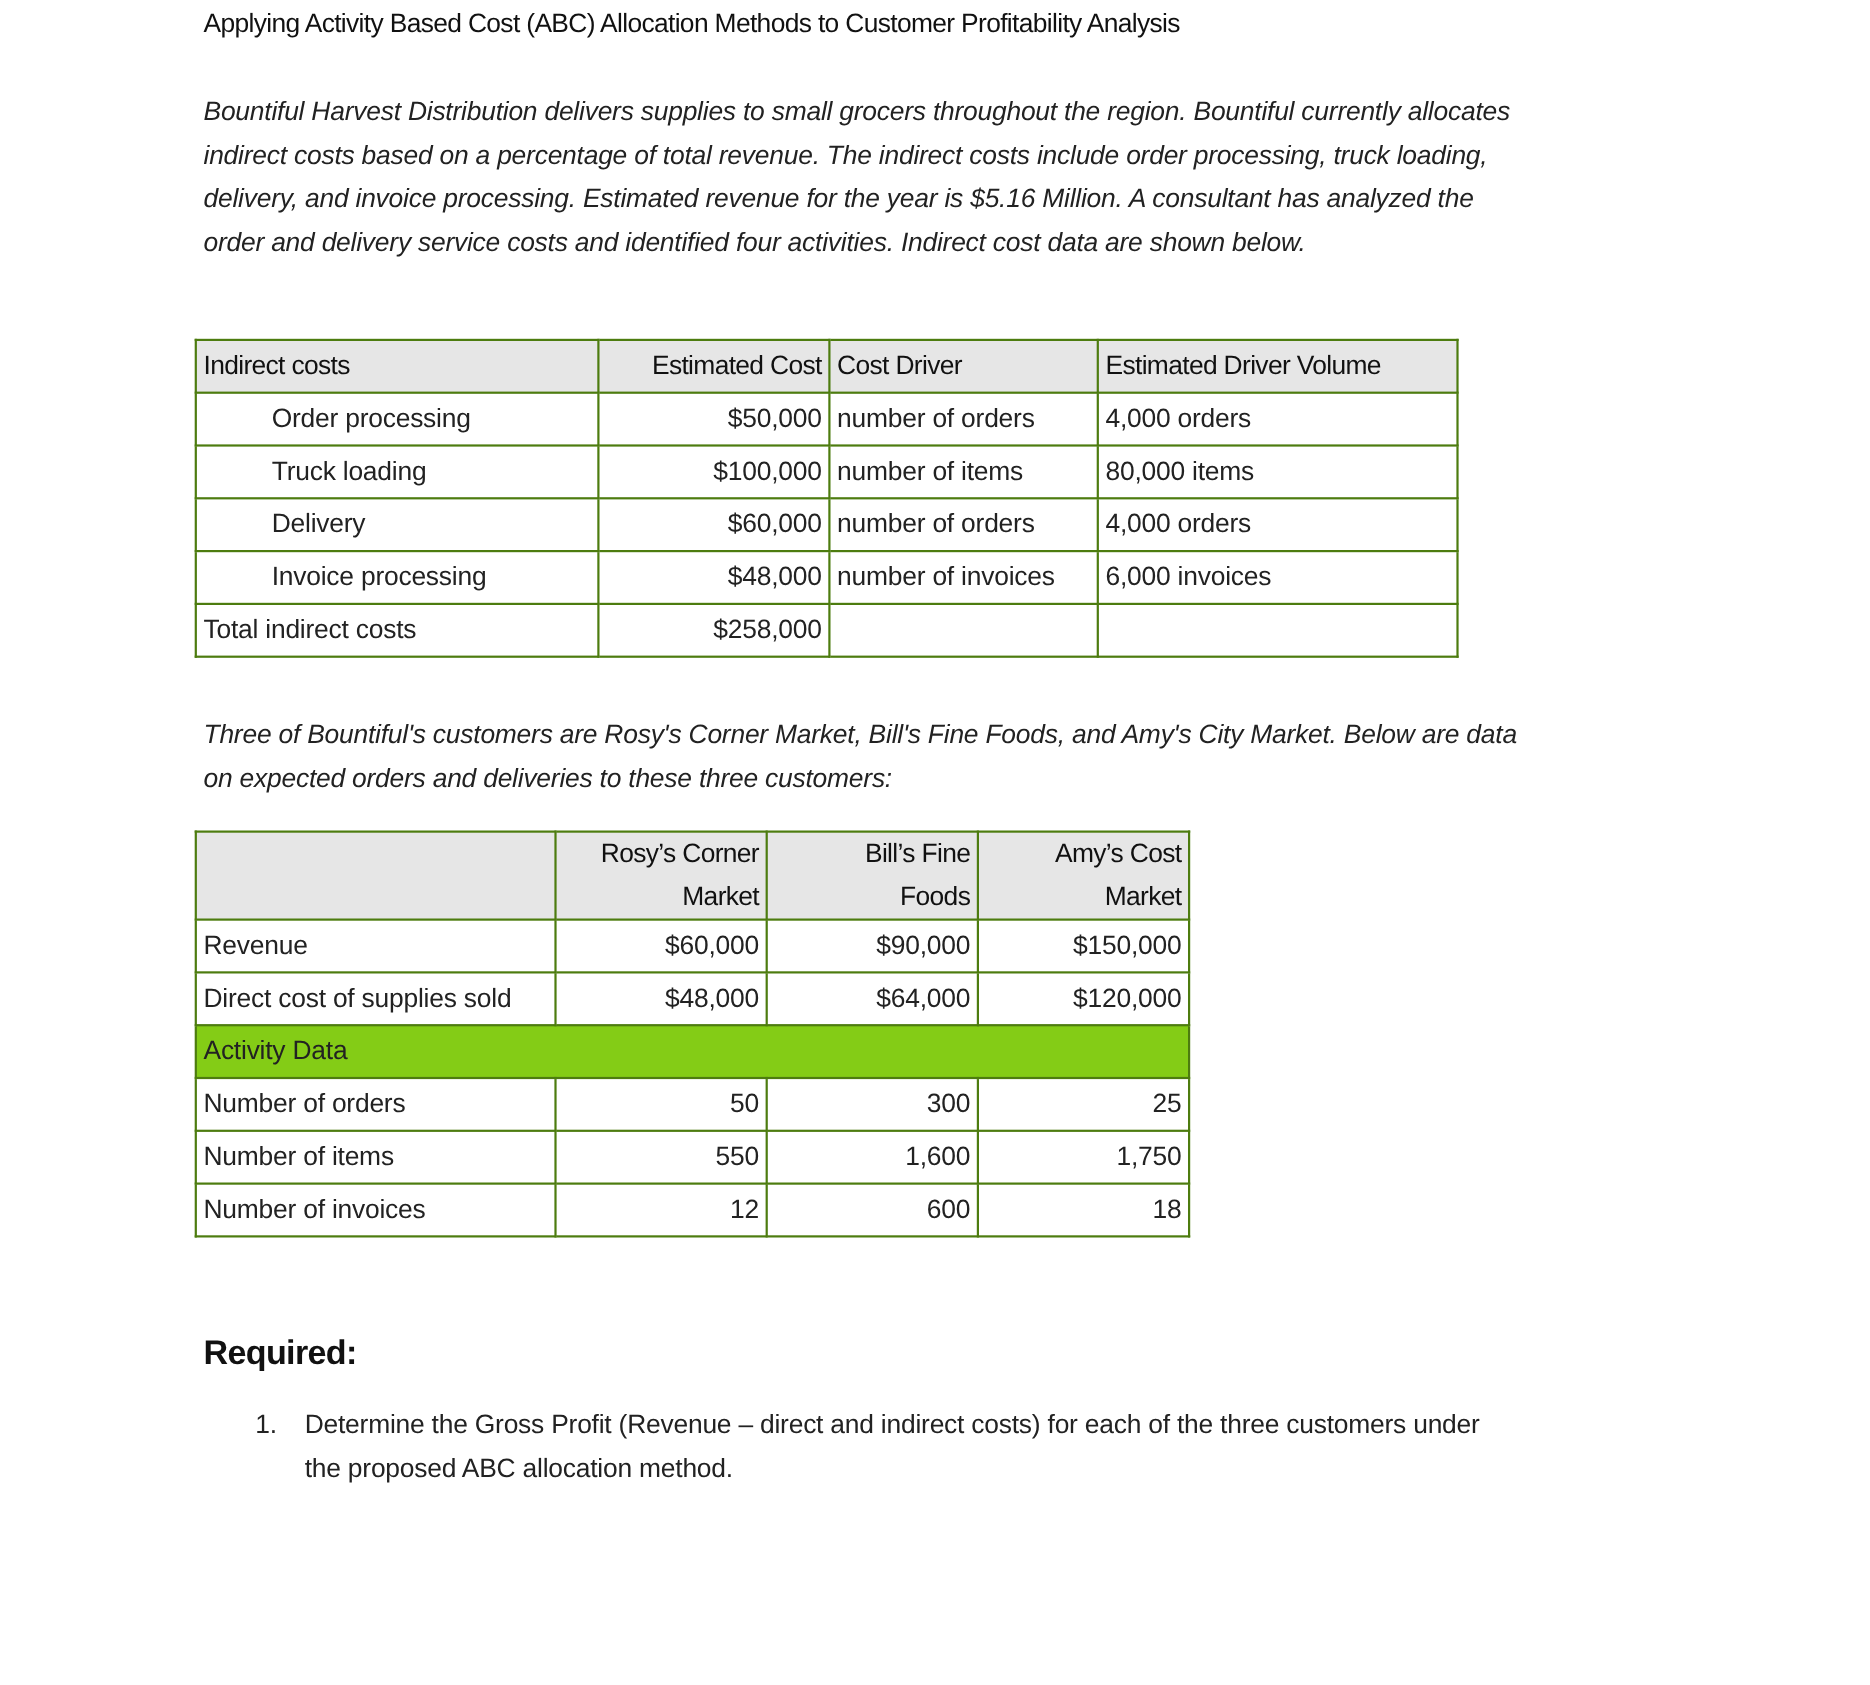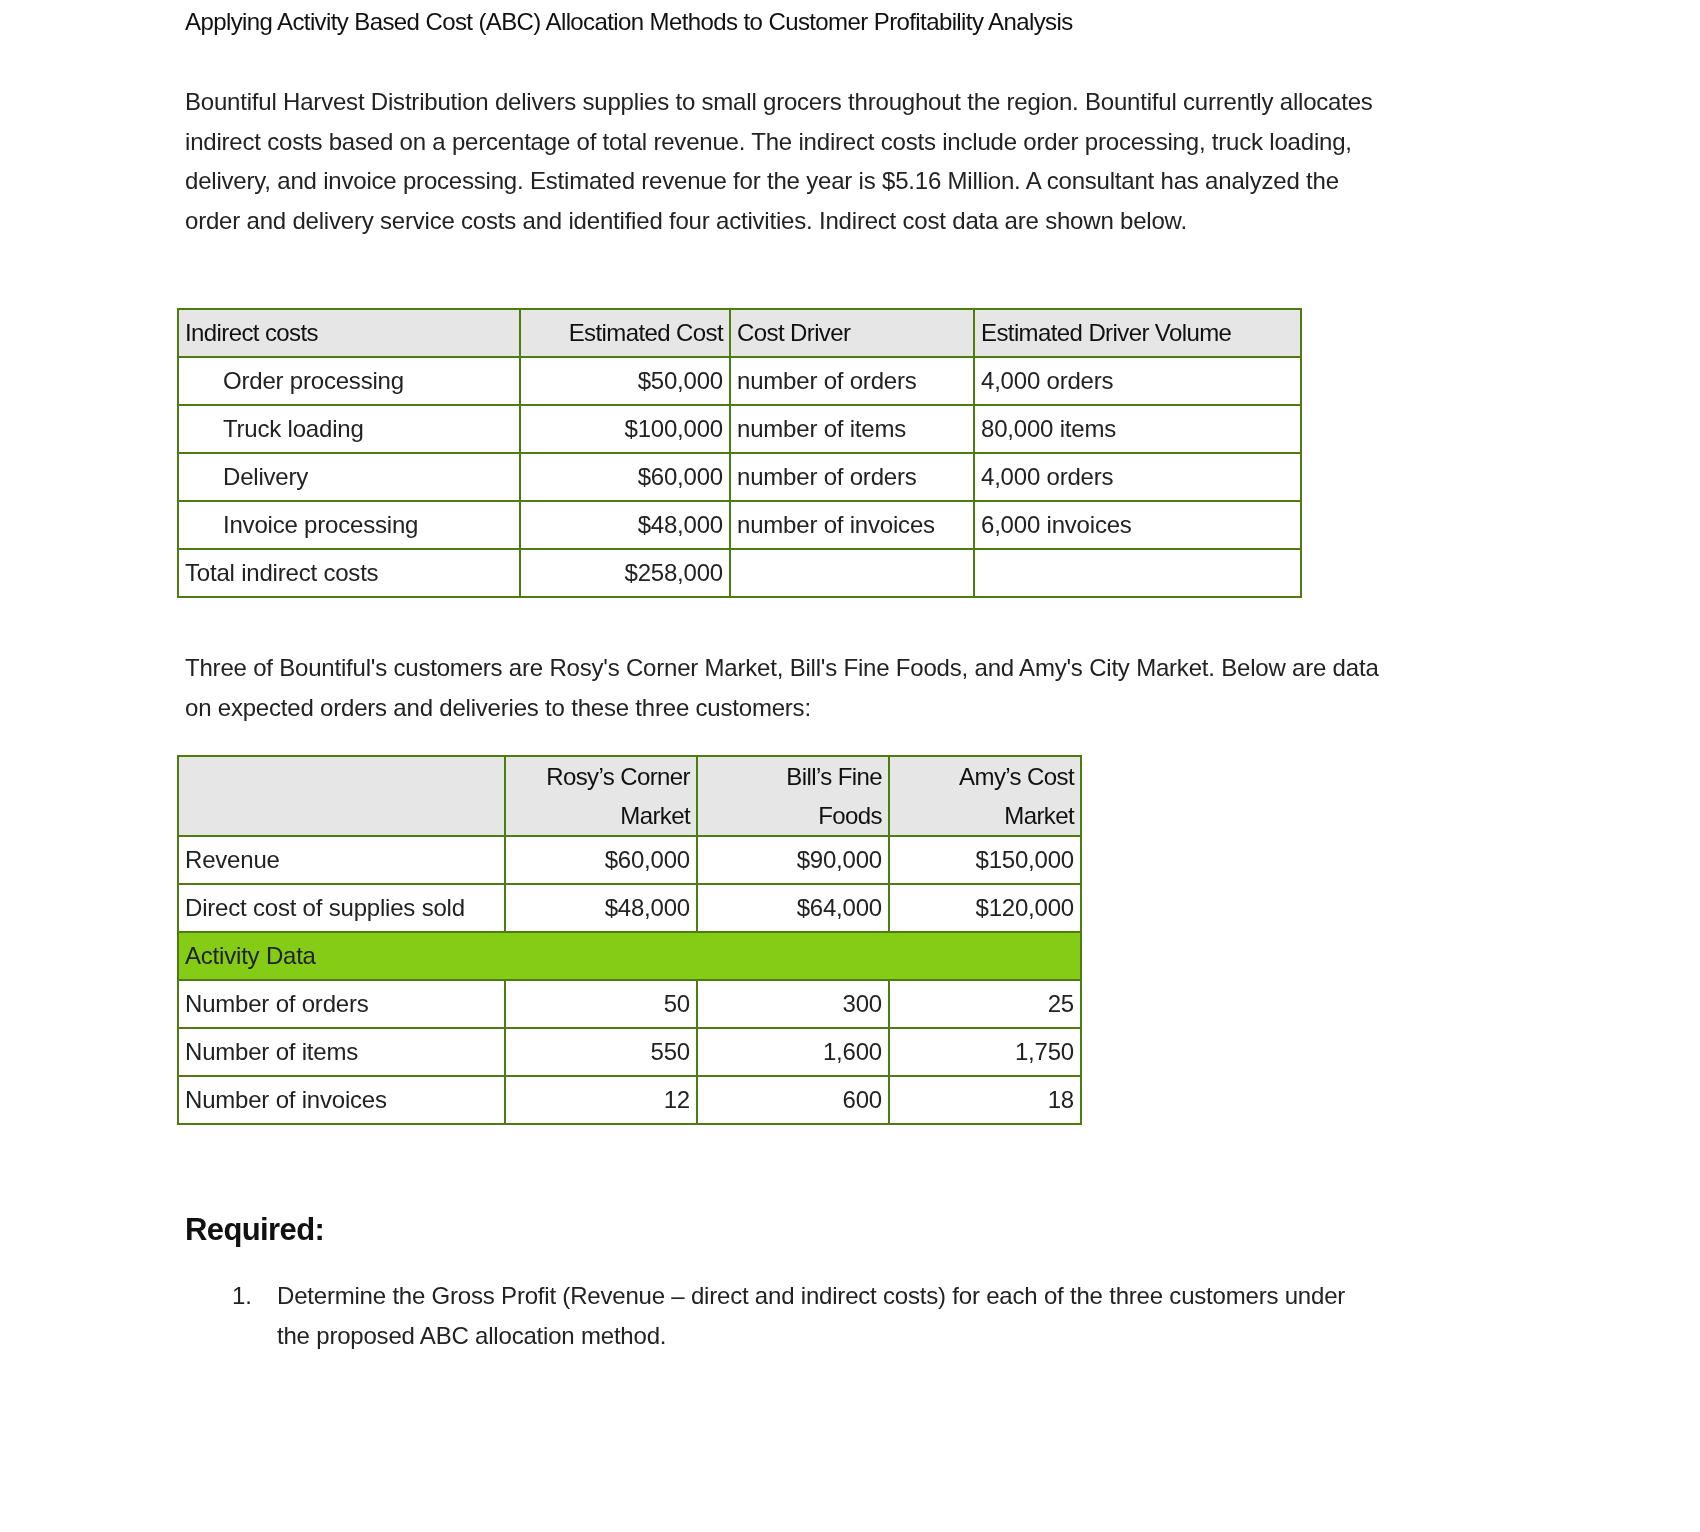--- a/index.html
+++ b/index.html
@@ -10,38 +10,39 @@
   }
   .title {
     position: absolute; left: 185px; top: 8px;
     font-size: 24px; font-weight: normal; letter-spacing: -0.6px; color: #111;
     margin: 0;
   }
   .para {
     position: absolute; left: 185px; width: 1200px;
     font-size: 24px; line-height: 39.6px; color: #222; margin: 0;
     letter-spacing: -0.2px;
+    font-style: italic;
   }
   .p1 { top: 82px; }
   .p2 { top: 648px; }
   table.grid {
     position: absolute; border-collapse: collapse;
     font-size: 24px; color: #222; letter-spacing: -0.2px;
   }
   table.grid td, table.grid th {
     border: 2px solid #4d7c0f; padding: 0 6px; height: 46px;
     font-weight: normal; white-space: nowrap;
   }
   .t1 { left: 177px; top: 308px; }
   .t1 th { background: #e6e6e6; color: #111; letter-spacing: -0.6px; }
   .t1 .c1 { width: 290px; text-align: left; }
   .t1 .c2 { width: 196px; text-align: right; }
   .t1 .c3 { width: 230px; text-align: left; }
   .t1 .c4 { width: 313px; text-align: left; }
-  .t1 .indent { padding-left: 44px; }
+  .t1 .indent { padding-left: 68px; }
   .t2 { left: 177px; top: 755px; }
   .t2 th { background: #e6e6e6; color: #111; letter-spacing: -0.6px; line-height: 39px; padding-top: 4px; padding-bottom: 4px; }
   .t2 .c1 { width: 313px; text-align: left; }
   .t2 .c2 { width: 178px; text-align: right; }
   .t2 .c3 { width: 178px; text-align: right; }
   .t2 .c4 { width: 178px; text-align: right; }
   .t2 .section td { background: #84cc16; }
   .required {
     position: absolute; left: 185px; top: 1212px;
     font-size: 31px; color: #111; letter-spacing: -0.6px; margin: 0;

